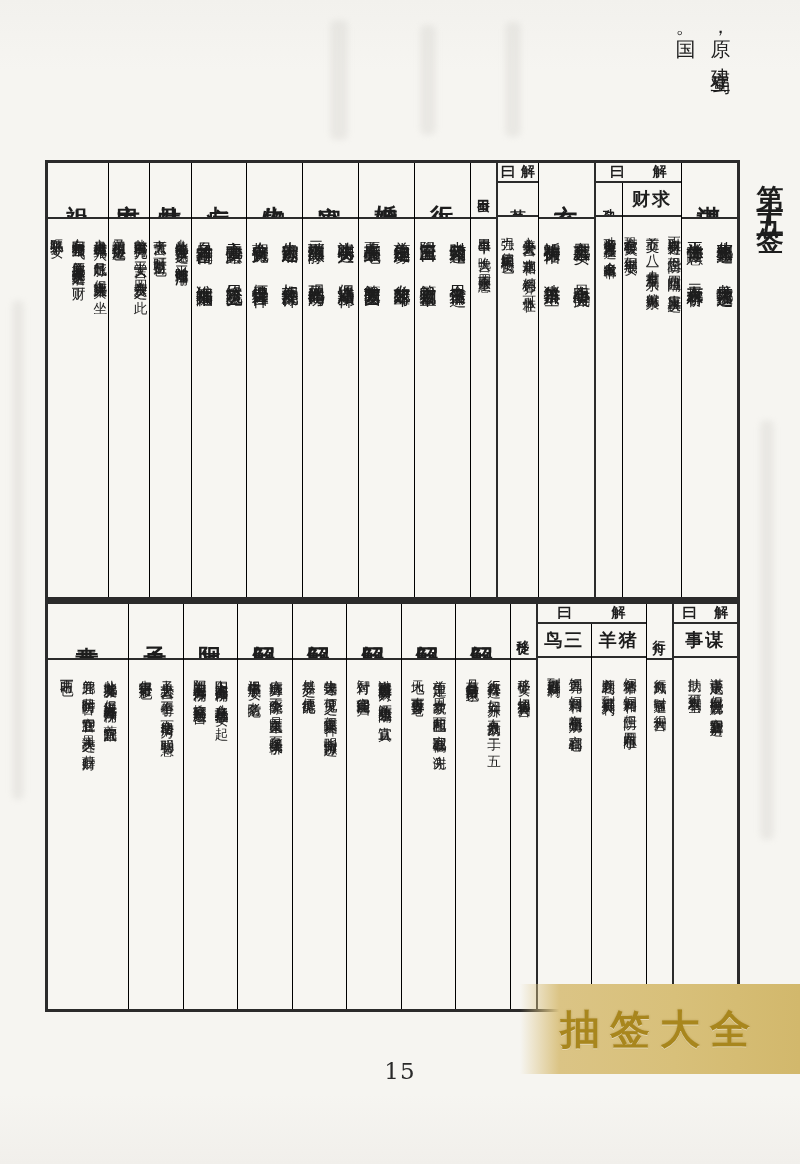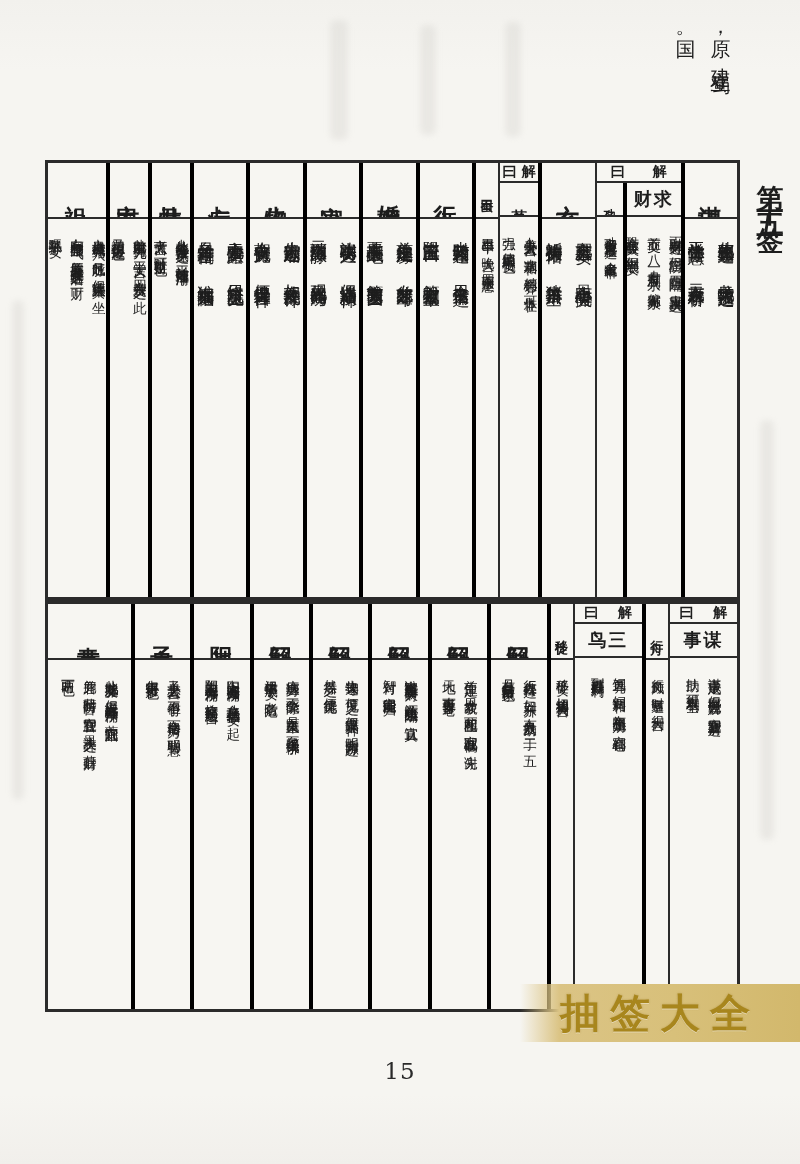--- a/index.html
+++ b/index.html
@@ -6,31 +6,31 @@
   #page{position:relative;width:800px;height:1164px;margin:0 auto;
     background:linear-gradient(180deg,#f2f1ed 0%,#f6f5f1 6%,#f6f5f1 94%,#f1efeb 100%);
     font-family:"DejaVu Serif","Liberation Serif",serif;color:#1d1d1d;overflow:hidden;}
   .ghost{position:absolute;background:#c9c7c2;opacity:.28;filter:blur(3px);border-radius:6px;}
   
   .vtext{writing-mode:vertical-rl;white-space:pre-line;}
   #margin-note{position:absolute;top:24px;right:62px;font-size:20px;line-height:1.75;letter-spacing:4px;}
   #side-title{position:absolute;top:163px;right:12px;font-size:27px;font-weight:700;letter-spacing:14px;}
   #page-number{position:absolute;left:0;right:0;top:1058px;text-align:center;font-size:23px;letter-spacing:1px;color:#2a2a2a;}
   
-  #watermark{position:absolute;left:520px;top:984px;width:280px;height:58px;
+  #watermark{position:absolute;left:520px;top:984px;width:280px;height:90px;
     background:linear-gradient(90deg,rgba(219,196,133,0) 0%,#dbc485 14%,#d8c07a 55%,#d2b86c 100%);
     display:flex;align-items:center;justify-content:center;}
   #watermark span{font-size:40px;font-weight:700;letter-spacing:10px;color:#a8861d;
     text-shadow:0 1px 0 rgba(255,255,255,.45),0 0 2px rgba(140,105,20,.45);}
   
   .ftable{position:absolute;left:45px;width:695px;border:3px solid #2b2b2b;box-sizing:border-box;
     display:flex;flex-direction:row-reverse;background:#f7f6f2;}
   #top-table{top:160px;height:440px;}
   #bottom-table{top:600px;height:412px;border-top-width:4px;}
-  .col{display:flex;flex-direction:column;min-width:0;border-left:4px solid #000000;box-sizing:border-box;}
+  .col{display:flex;flex-direction:column;min-width:0;border-left:1px solid #000000;box-sizing:border-box;}
   .ftable > .col:last-child, .grp-cols > .col:last-child{border-left:none;justify-content:flex-end;}
   .col-narrow{flex:0 0 26px;}
   .hd{flex:0 0 56px;border-bottom:2px solid #2b2b2b;display:flex;align-items:center;justify-content:center;
     font-weight:700;box-sizing:border-box;overflow:hidden;}
   .hd-v{writing-mode:vertical-rl;letter-spacing:3px;font-size:23px;line-height:1;}
   .hd-v.small{font-size:13px;letter-spacing:1px;}
   .hd-h{font-size:19px;letter-spacing:2px;}
   .grp{display:flex;flex-direction:column;min-width:0;border-left:2px solid #2b2b2b;box-sizing:border-box;}
   .grp-bar{flex:0 0 20px;border-bottom:2px solid #2b2b2b;display:flex;justify-content:space-around;
     align-items:center;font-size:14px;font-weight:700;box-sizing:border-box;}
@@ -230,20 +230,29 @@
         </div>
       </div>
       <div class="grp" style="flex-grow: 4;">
         <div class="grp-bar">
           <span>曰</span>
           <span>解</span>
         </div>
         <div class="grp-cols">
           <div class="col" style="flex-grow: 2;">
             <div class="hd">
+              <div class="hd-h">羊猪</div>
+            </div>
+            <div class="bd">
+              <div class="vtext fs-small">饲养猪羊　饲料调和　但防三　四月有小阻
+养之顺利　到底可得大利</div>
+            </div>
+          </div>
+          <div class="col" style="flex-grow: 2;">
+            <div class="hd">
               <div class="hd-h">鸟三</div>
             </div>
             <div class="bd">
               <div class="vtext fs-small">饲养三鸟　饲料调和　初有小阻无妨　宜精心饲
 到底可得厚财利</div>
             </div>
           </div>
         </div>
       </div>
       <div class="col col-narrow">

